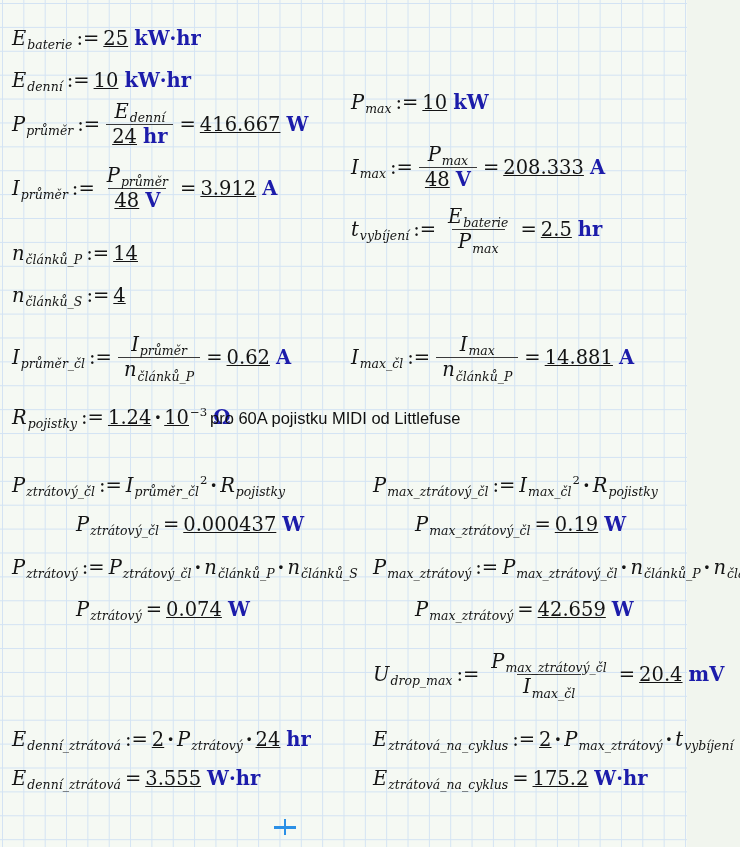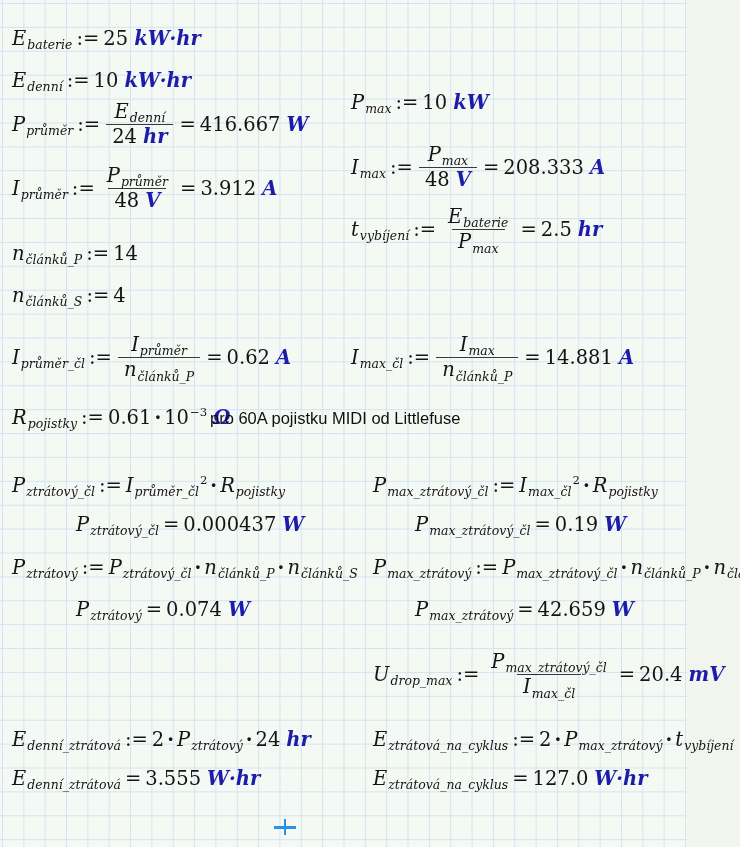--- a/index.html
+++ b/index.html
@@ -21,24 +21,24 @@
   }
   .region{
     position:absolute;
     display:flex;align-items:center;white-space:nowrap;
     color:var(--ink,#141414);
     font-size:19.5px;
     line-height:1.15;
   }
   .tok-var{font-style:italic;}
   .tok-sub{font-style:italic;font-size:0.64em;position:relative;top:0.34em;margin-left:1px;letter-spacing:0;}
-  .tok-num{font-style:normal;}
+  .tok-num{font-style:normal;text-decoration:underline;}
   .tok-op{font-style:normal;margin:0 4px;}
   .tok-dot{font-weight:700;margin:0 3px;}
-  .tok-unit{font-style:italic;font-weight:700;color:var(--unit,#1c1caa);margin-left:6px;}
+  .tok-unit{font-weight:700;color:var(--unit,#1c1caa);margin-left:6px;}
   .tok-sup{font-style:normal;font-size:0.60em;position:relative;top:-0.50em;margin-left:1px;}
   .frac{display:inline-flex;flex-direction:column;align-items:center;margin:0 2px;}
   .fnum,.fden{display:flex;align-items:center;justify-content:center;padding:1px 6px;}
   .fden{border-top:1.4px solid #3a3a3a;}
   .text-region{font-family:"Liberation Sans","DejaVu Sans",sans-serif;font-size:16.5px;color:#101010;}
   #crosshair{position:absolute;}
   #crosshair .ch-h{position:absolute;background:var(--crosshair,#2b90e6);}
   #crosshair .ch-v{position:absolute;background:var(--crosshair,#2b90e6);}
 </style>
 </head>
@@ -164,21 +164,21 @@
             <span class="tok-var">n<span class="tok-sub">článků_P</span></span>
           </span>
         </span>
         <span class="tok-op">=</span>
         <span class="tok-num">14.881</span>
         <span class="tok-unit">A</span>
       </div>
       <div class="region" style="left: 12px; top: 407px;">
         <span class="tok-var">R<span class="tok-sub">pojistky</span></span>
         <span class="tok-op">:=</span>
-        <span class="tok-num">0.61</span>
+        <span class="tok-num">1.24</span>
         <span class="tok-dot">·</span>
         <span class="tok-num">10</span>
         <span class="tok-sup">−3</span>
         <span class="tok-unit">Ω</span>
       </div>
       <div class="region text-region" style="left: 210px; top: 409px;">
         <span class="tok-text">pro 60A pojistku MIDI od Littlefuse</span>
       </div>
       <div class="region" style="left: 12px; top: 475px;">
         <span class="tok-var">P<span class="tok-sub">ztrátový_čl</span></span>
@@ -274,21 +274,21 @@
         <span class="tok-op">:=</span>
         <span class="tok-num">2</span>
         <span class="tok-dot">·</span>
         <span class="tok-var">P<span class="tok-sub">max_ztrátový</span></span>
         <span class="tok-dot">·</span>
         <span class="tok-var">t<span class="tok-sub">vybíjení</span></span>
       </div>
       <div class="region" style="left: 373px; top: 768px;">
         <span class="tok-var">E<span class="tok-sub">ztrátová_na_cyklus</span></span>
         <span class="tok-op">=</span>
-        <span class="tok-num">127.0</span>
+        <span class="tok-num">175.2</span>
         <span class="tok-unit">W·hr</span>
       </div>
     </div>
   <div id="crosshair">
     <div class="ch-h" style="left: 274px; top: 825.5px; width: 22px; height: 3px;"></div>
     <div class="ch-v" style="left: 283.75px; top: 819px; width: 2.5px; height: 16px;"></div>
   </div>
 </div>
 
 </body></html>

